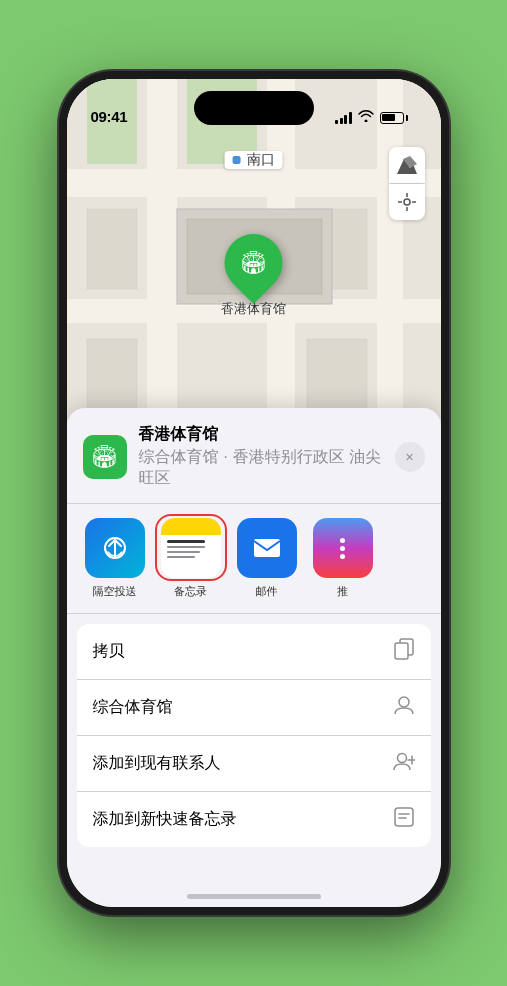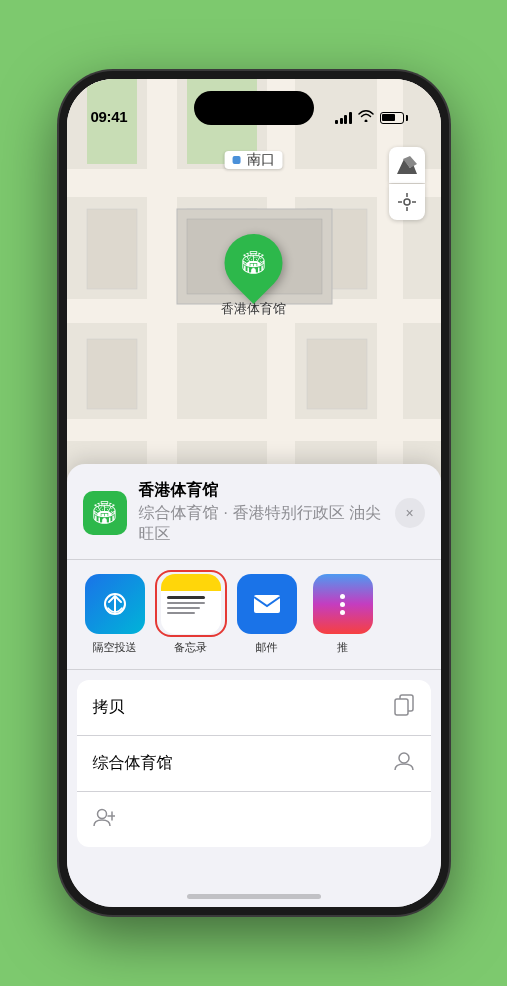--- a/index.html
+++ b/index.html
@@ -573,30 +573,41 @@
             <span class="action-label">综合体育馆</span>
             <span class="action-icon">
               <svg width="22" height="22" viewBox="0 0 22 22">
                 <circle cx="11" cy="8" r="5" fill="none" stroke="#8e8e93" stroke-width="1.5"></circle>
                 <path d="M2 20 Q2 14 11 14 Q20 14 20 20" fill="none" stroke="#8e8e93" stroke-width="1.5"></path>
               </svg>
             </span>
           </div>
 
           <div class="action-item">
+            <span class="action-label">添加到现有联系人</span>
             <span class="action-icon">
               <svg width="22" height="22" viewBox="0 0 22 22">
                 <circle cx="9" cy="8" r="4.5" fill="none" stroke="#8e8e93" stroke-width="1.5"></circle>
                 <path d="M1 20 Q1 14 9 14 Q17 14 17 20" fill="none" stroke="#8e8e93" stroke-width="1.5"></path>
                 <line x1="19" y1="6" x2="19" y2="14" stroke="#8e8e93" stroke-width="1.5" stroke-linecap="round"></line>
                 <line x1="15" y1="10" x2="23" y2="10" stroke="#8e8e93" stroke-width="1.5" stroke-linecap="round"></line>
               </svg>
             </span>
           </div>
 
+          <div class="action-item">
+            <span class="action-label">添加到新快速备忘录</span>
+            <span class="action-icon">
+              <svg width="22" height="22" viewBox="0 0 22 22">
+                <rect x="2" y="2" width="18" height="18" rx="3" fill="none" stroke="#8e8e93" stroke-width="1.5"></rect>
+                <line x1="6" y1="8" x2="16" y2="8" stroke="#8e8e93" stroke-width="1.5" stroke-linecap="round"></line>
+                <line x1="6" y1="12" x2="13" y2="12" stroke="#8e8e93" stroke-width="1.5" stroke-linecap="round"></line>
+              </svg>
+            </span>
+          </div>
 
 
         </div>
       </div>
 
       <div class="home-indicator"></div>
     </div>
 
   </div>
 </div>

